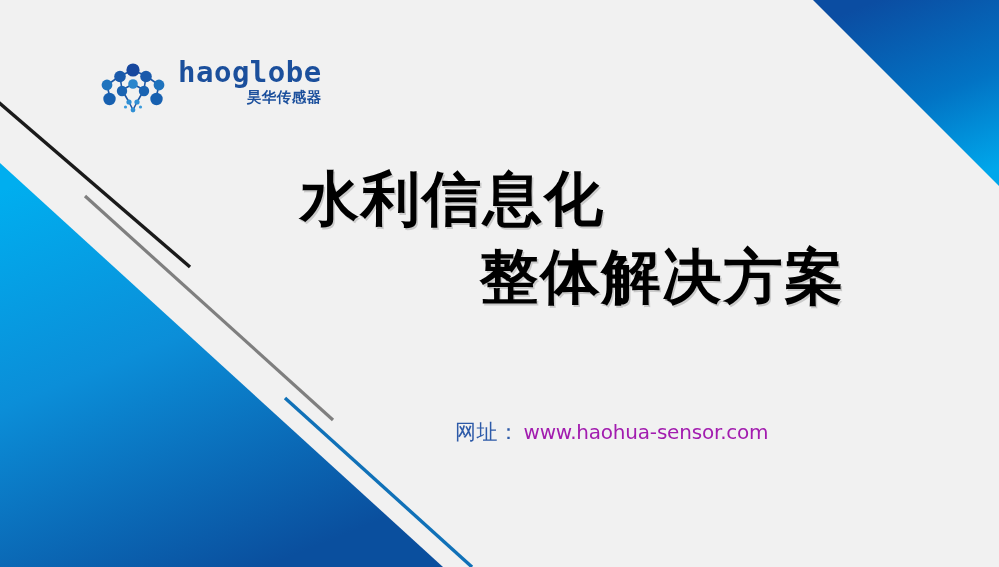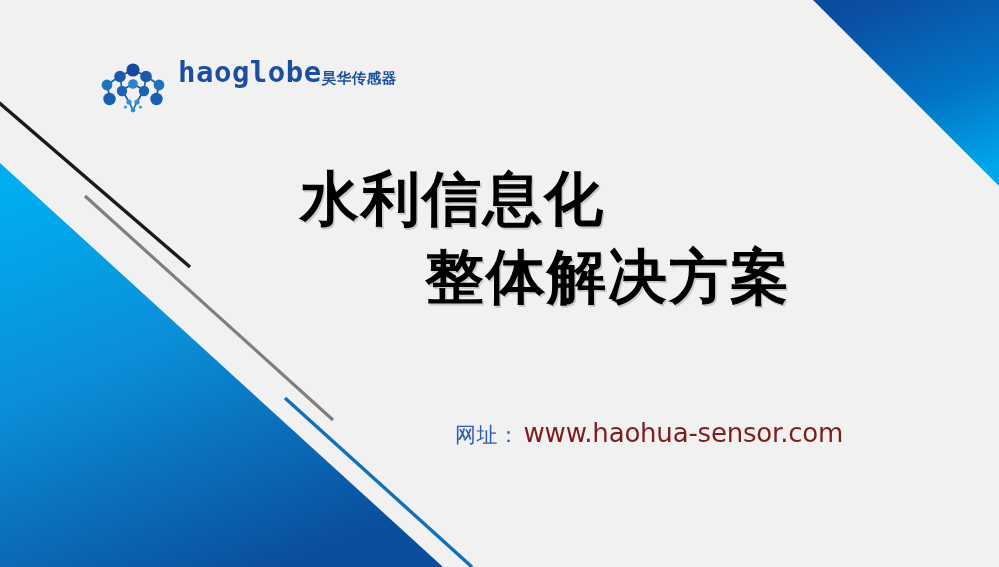--- a/index.html
+++ b/index.html
@@ -36,33 +36,34 @@
   }
   #logo-mark {
     width: 74px;
     height: 58px;
     flex: none;
     margin-top: 2px;
   }
   #logo-text-wrap {
     margin-left: 8px;
     display: flex;
+    flex-direction: column;
     align-items: flex-end;
   }
   #logo-wordmark {
     font-family: "DejaVu Sans Mono", monospace;
     font-size: 29px;
     font-weight: 700;
     letter-spacing: 0.5px;
     color: #1b4f9c;
     line-height: 1.02;
     white-space: nowrap;
   }
   #logo-subtext {
-    font-family: Liberation Mono, monospace;
+    font-family: Liberation Sans, sans-serif;
     font-size: 14.5px;
     font-weight: 700;
     letter-spacing: 0.5px;
     color: #1b4f9c;
     line-height: 1.1;
     margin-top: 2px;
     white-space: nowrap;
   }
   
   #headline {
@@ -76,40 +77,41 @@
     font-weight: 700;
     font-size: 59px;
     line-height: 1.33;
     color: #000000;
     letter-spacing: 2px;
     white-space: nowrap;
     text-shadow: 1.5px 1.5px 0 rgba(170,170,170,0.55);
   }
   #headline-line-2 {
     margin-left: 125px;
+    text-align: center;
   }
   
   #website-line {
     position: absolute;
     left: 455px;
     top: 418px;
     display: flex;
     align-items: baseline;
     white-space: nowrap;
   }
   #website-label {
     font-family: "DejaVu Sans", sans-serif;
     font-size: 21px;
     color: #2d5aa8;
     letter-spacing: 0.5px;
   }
   #website-url {
     font-family: "DejaVu Sans", sans-serif;
-    font-size: 26px;
-    color: #7f1d1d;
+    font-size: 20px;
+    color: #a21caf;
     margin-left: 4px;
     letter-spacing: -0.2px;
   }
 </style>
 </head>
 <body>
 
 <div id="slide">
 
   <svg class="bg-svg" viewBox="0 0 999 567" preserveAspectRatio="none">

